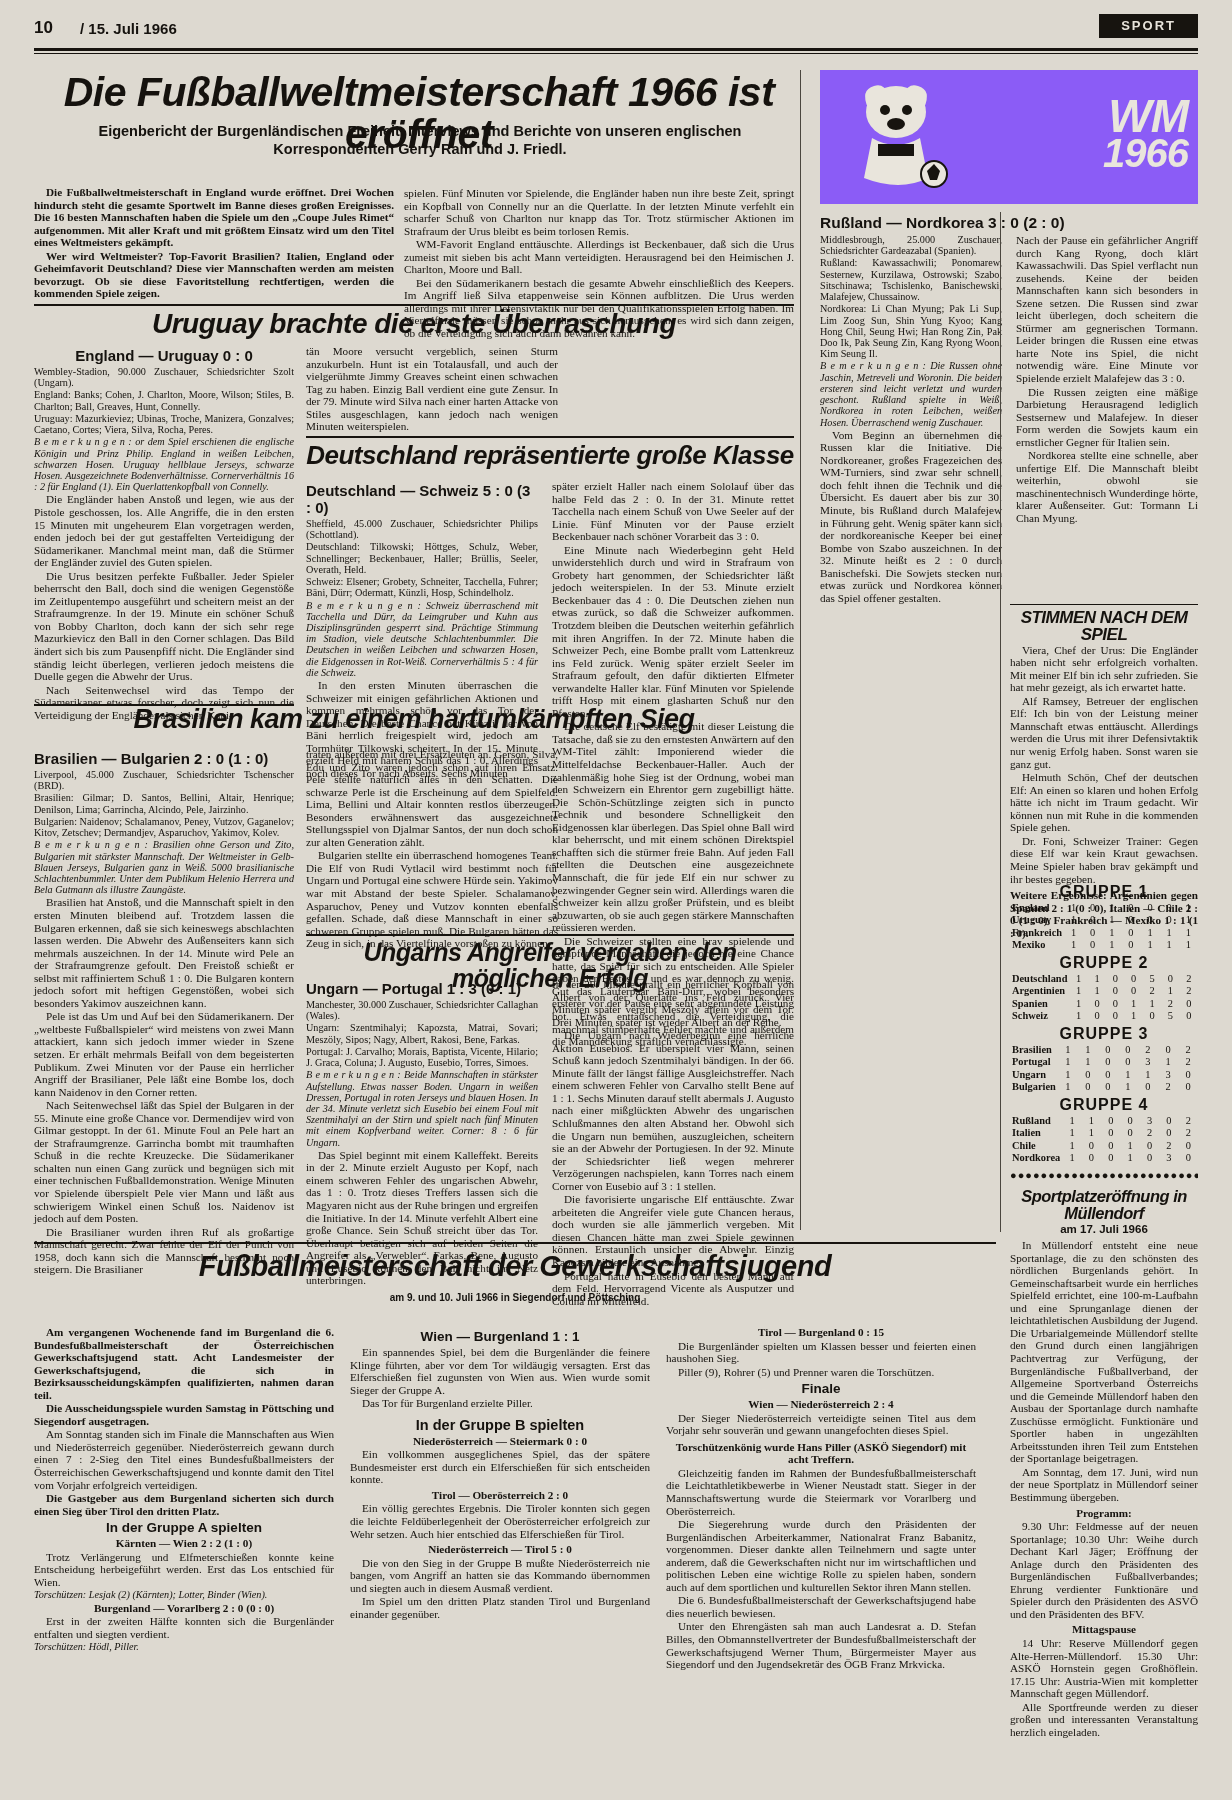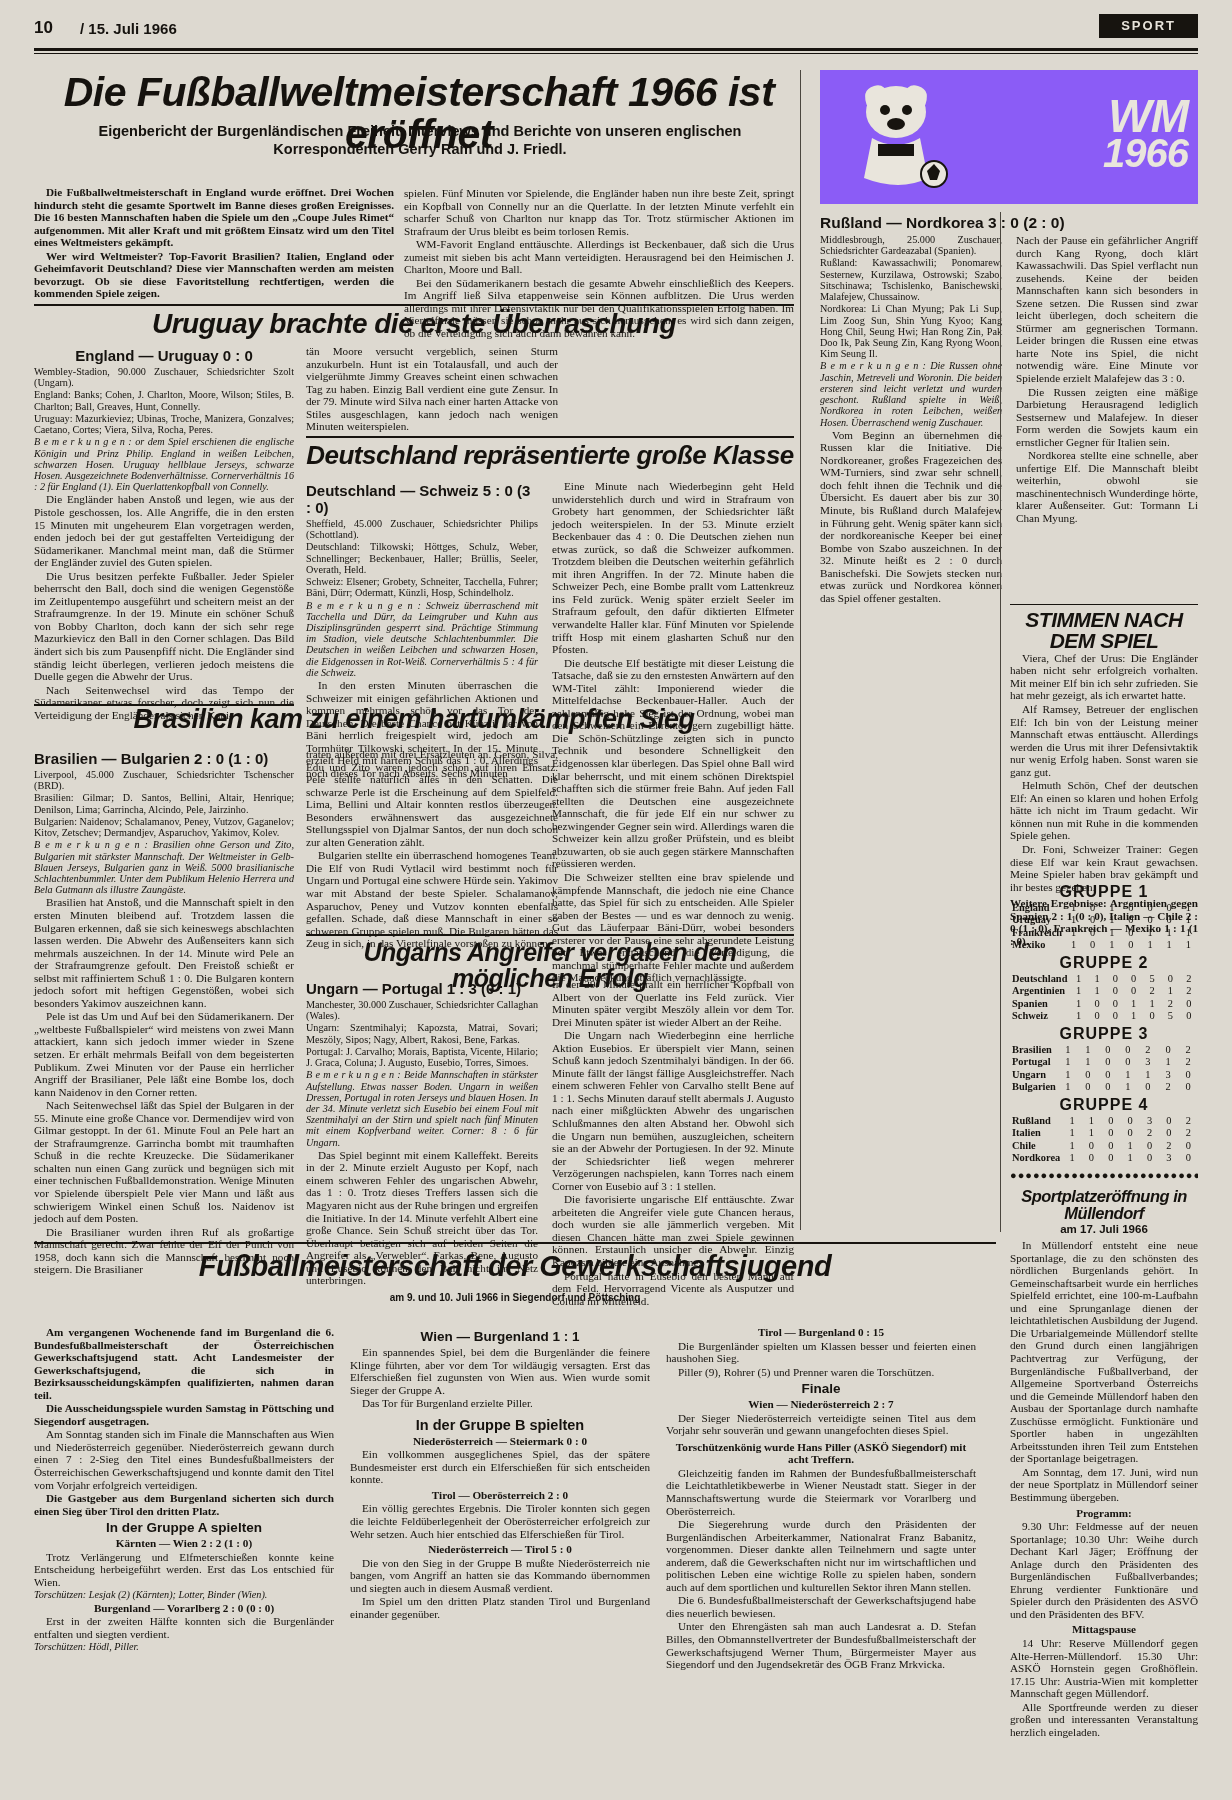--- a/index.html
+++ b/index.html
@@ -238,20 +238,21 @@
   <div class="blk" style="left:306px; top:480px; width:232px;">
     <h3 class="match" style="text-align:left">Deutschland — Schweiz 5 : 0 (3 : 0)</h3>
     <p class="sm noind">Sheffield, 45.000 Zuschauer, Schiedsrichter Philips (Schottland).</p>
     <p class="sm noind">Deutschland: Tilkowski; Höttges, Schulz, Weber, Schnellinger; Beckenbauer, Haller; Brüllis, Seeler, Overath, Held.</p>
     <p class="sm noind">Schweiz: Elsener; Grobety, Schneiter, Tacchella, Fuhrer; Bäni, Dürr; Odermatt, Künzli, Hosp, Schindelholz.</p>
     <p class="smit noind">B e m e r k u n g e n : Schweiz überraschend mit Tacchella und Dürr, da Leimgruber und Kuhn aus Disziplinsgründen gesperrt sind. Prächtige Stimmung im Stadion, viele deutsche Schlachtenbummler. Die Deutschen in weißen Leibchen und schwarzen Hosen, die Eidgenossen in Rot-Weiß. Cornerverhältnis 5 : 4 für die Schweiz.</p>
     <p>In den ersten Minuten überraschen die Schweizer mit einigen gefährlichen Aktionen und kommen mehrmals schön vor das Tor der Deutschen. Die beste Chance hat Künzli, der von Bäni herrlich freigespielt wird, jedoch am Tormhüter Tilkowski scheitert. In der 15. Minute erzielt Held mit hartem Schuß das 1 : 0. Allerdings noch dieses Tor nach Abseits. Sechs Minuten</p>
   </div>
 
   <div class="blk" style="left:552px; top:480px; width:242px;">
+    <p class="noind">später erzielt Haller nach einem Sololauf über das halbe Feld das 2 : 0. In der 31. Minute rettet Tacchella nach einem Schuß von Uwe Seeler auf der Linie. Fünf Minuten vor der Pause erzielt Beckenbauer nach schöner Vorarbeit das 3 : 0.</p>
     <p>Eine Minute nach Wiederbeginn geht Held unwiderstehlich durch und wird in Strafraum von Grobety hart genommen, der Schiedsrichter läßt jedoch weiterspielen. In der 53. Minute erzielt Beckenbauer das 4 : 0. Die Deutschen ziehen nun etwas zurück, so daß die Schweizer aufkommen. Trotzdem bleiben die Deutschen weiterhin gefährlich mit ihren Angriffen. In der 72. Minute haben die Schweizer Pech, eine Bombe prallt vom Lattenkreuz ins Feld zurück. Wenig später erzielt Seeler im Strafraum gefoult, den dafür diktierten Elfmeter verwandelte Haller klar. Fünf Minuten vor Spielende trifft Hosp mit einem glasharten Schuß nur den Pfosten.</p>
     <p>Die deutsche Elf bestätigte mit dieser Leistung die Tatsache, daß sie zu den ernstesten Anwärtern auf den WM-Titel zählt: Imponierend wieder die Mittelfeldachse Beckenbauer-Haller. Auch der zahlenmäßig hohe Sieg ist der Ordnung, wobei man den Schweizern ein Ehrentor gern zugebilligt hätte. Die Schön-Schützlinge zeigten sich in puncto Technik und besondere Schnelligkeit den Eidgenossen klar überlegen. Das Spiel ohne Ball wird klar beherrscht, und mit einem schönen Direktspiel schafften sich die stürmer freie Bahn. Auf jeden Fall stellten die Deutschen eine ausgezeichnete Mannschaft, die für jede Elf ein nur schwer zu bezwingender Gegner sein wird. Allerdings waren die Schweizer kein allzu großer Prüfstein, und es bleibt abzuwarten, ob sie auch gegen stärkere Mannschaften reüssieren werden.</p>
     <p>Die Schweizer stellten eine brav spielende und kämpfende Mannschaft, die jedoch nie eine Chance hatte, das Spiel für sich zu entscheiden. Alle Spieler gaben der Bestes — und es war dennoch zu wenig. Gut das Läuferpaar Bäni-Dürr, wobei besonders ersterer vor der Pause eine sehr abgerundete Leistung bot. Etwas enttäuschend die Verteidigung, die manchmal stümperhafte Fehler machte und außerdem die Manndeckung sträflich vernachlässigte.</p>
   </div>
 
   <div class="blk" style="left:34px; top:700px; width:260px;">
     <div class="hrule thick"></div>
   </div>
   <div class="blk hl" style="left:34px; top:706px; width:760px; font-size:27px;">Brasilien kam zu einem hartumkämpften Sieg</div>
 
@@ -306,21 +307,21 @@
       <div style="width:182px;">
         <p class="noind">Nach der Pause ein gefährlicher Angriff durch Kang Ryong, doch klärt Kawassachwili. Das Spiel verflacht nun zusehends. Keine der beiden Mannschaften kann sich besonders in Szene setzen. Die Russen sind zwar leicht überlegen, doch scheitern die Stürmer am gegnerischen Tormann. Leider bringen die Russen eine etwas harte Note ins Spiel, die nicht notwendig wäre. Eine Minute vor Spielende erzielt Malafejew das 3 : 0.</p>
         <p>Die Russen zeigten eine mäßige Darbietung Herausragend lediglich Sestsernew und Malafejew. In dieser Form werden die Sowjets kaum ein ernstlicher Gegner für Italien sein.</p>
         <p>Nordkorea stellte eine schnelle, aber unfertige Elf. Die Mannschaft bleibt weiterhin, obwohl sie maschinentechnisch Wunderdinge hörte, klarer Außenseiter. Gut: Tormann Li Chan Myung.</p>
       </div>
     </div>
   </div>
 
   <div class="blk" style="left:1010px; top:600px; width:188px;">
     <div class="hrule"></div>
-    <div class="hl" style="font-size:21px;">STIMMEN NACH DEM SPIEL</div>
+    <div class="hl" style="font-size:17px;">STIMMEN NACH DEM SPIEL</div>
     <p>Viera, Chef der Urus: Die Engländer haben nicht sehr erfolgreich vorhalten. Mit meiner Elf bin ich sehr zufrieden. Sie hat mehr gezeigt, als ich erwartet hatte.</p>
     <p>Alf Ramsey, Betreuer der englischen Elf: Ich bin von der Leistung meiner Mannschaft etwas enttäuscht. Allerdings werden die Urus mit ihrer Defensivtaktik nur wenig Erfolg haben. Sonst waren sie ganz gut.</p>
     <p>Helmuth Schön, Chef der deutschen Elf: An einen so klaren und hohen Erfolg hätte ich nicht im Traum gedacht. Wir können nun mit Ruhe in die kommenden Spiele gehen.</p>
     <p>Dr. Foni, Schweizer Trainer: Gegen diese Elf war kein Kraut gewachsen. Meine Spieler haben brav gekämpft und ihr bestes gegeben.</p>
     <p class="b noind" style="margin-top:4px;"><span>Weitere Ergebnisse:</span> <span>Argentinien gegen Spanien 2 : 1 (0 : 0), Italien — Chile 2 : 0 (1 : 0), Frankreich — Mexiko 1 : 1 (1 : 0).</span></p>
   </div>
 
   <div class="blk" style="left:1010px; top:880px; width:188px;">
     <div>
       <div class="grp-cap">GRUPPE 1</div>
@@ -558,21 +559,21 @@
     <p class="b" style="text-align:center; text-indent:0; margin-top:3px;">Niederösterreich — Tirol 5 : 0</p>
     <p>Die von den Sieg in der Gruppe B mußte Niederösterreich nie bangen, vom Angriff an hatten sie das Kommando übernommen und siegten auch in diesem Ausmaß verdient.</p>
     <p>Im Spiel um den dritten Platz standen Tirol und Burgenland einander gegenüber.</p>
   </div>
 
   <div class="blk" style="left:666px; top:1326px; width:310px;">
     <p class="b" style="text-align:center; text-indent:0;">Tirol — Burgenland 0 : 15</p>
     <p>Die Burgenländer spielten um Klassen besser und feierten einen haushohen Sieg.</p>
     <p>Piller (9), Rohrer (5) und Prenner waren die Torschützen.</p>
     <h4 class="sect">Finale</h4>
-    <p class="b" style="text-align:center; text-indent:0;">Wien — Niederösterreich 2 : 7</p>
+    <p class="b" style="text-align:center; text-indent:0;">Wien — Niederösterreich 2 : 4</p>
     <p>Der Sieger Niederösterreich verteidigte seinen Titel aus dem Vorjahr sehr souverän und gewann unangefochten dieses Spiel.</p>
     <p class="b" style="text-align:center; text-indent:0; margin-top:4px;">Torschützenkönig wurde Hans Piller (ASKÖ Siegendorf) mit acht Treffern.</p>
     <p>Gleichzeitig fanden im Rahmen der Bundesfußballmeisterschaft die Leichtathletikbewerbe in Wiener Neustadt statt. Sieger in der Mannschaftswertung wurde die Steiermark vor Vorarlberg und Oberösterreich.</p>
     <p>Die Siegerehrung wurde durch den Präsidenten der Burgenländischen Arbeiterkammer, Nationalrat Franz Babanitz, vorgenommen. Dieser dankte allen Teilnehmern und sagte unter anderem, daß die Gewerkschaften nicht nur im wirtschaftlichen und politischen Leben eine wichtige Rolle zu spielen haben, sondern auch auf dem sportlichen und kulturellen Sektor ihren Mann stellen.</p>
     <p>Die 6. Bundesfußballmeisterschaft der Gewerkschaftsjugend habe dies neuerlich bewiesen.</p>
     <p>Unter den Ehrengästen sah man auch Landesrat a. D. Stefan Billes, den Obmannstellvertreter der Bundesfußballmeisterschaft der Gewerkschaftsjugend Werner Thum, Bürgermeister Mayer aus Siegendorf und den Jugendsekretär des ÖGB Franz Mrkvicka.</p>
   </div>
 
   <div class="colrule" style="left:800px; top:70px; height:1160px;"></div>
   <div class="colrule" style="left:1000px; top:212px; height:1020px;"></div>

